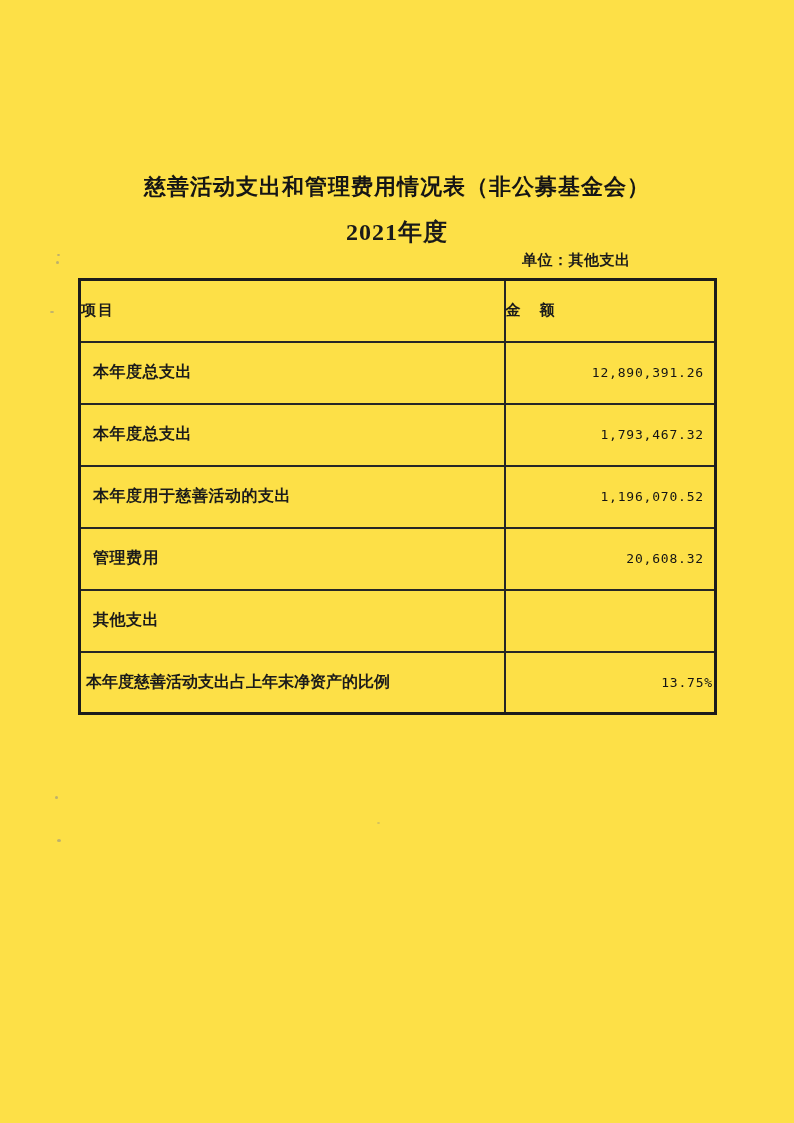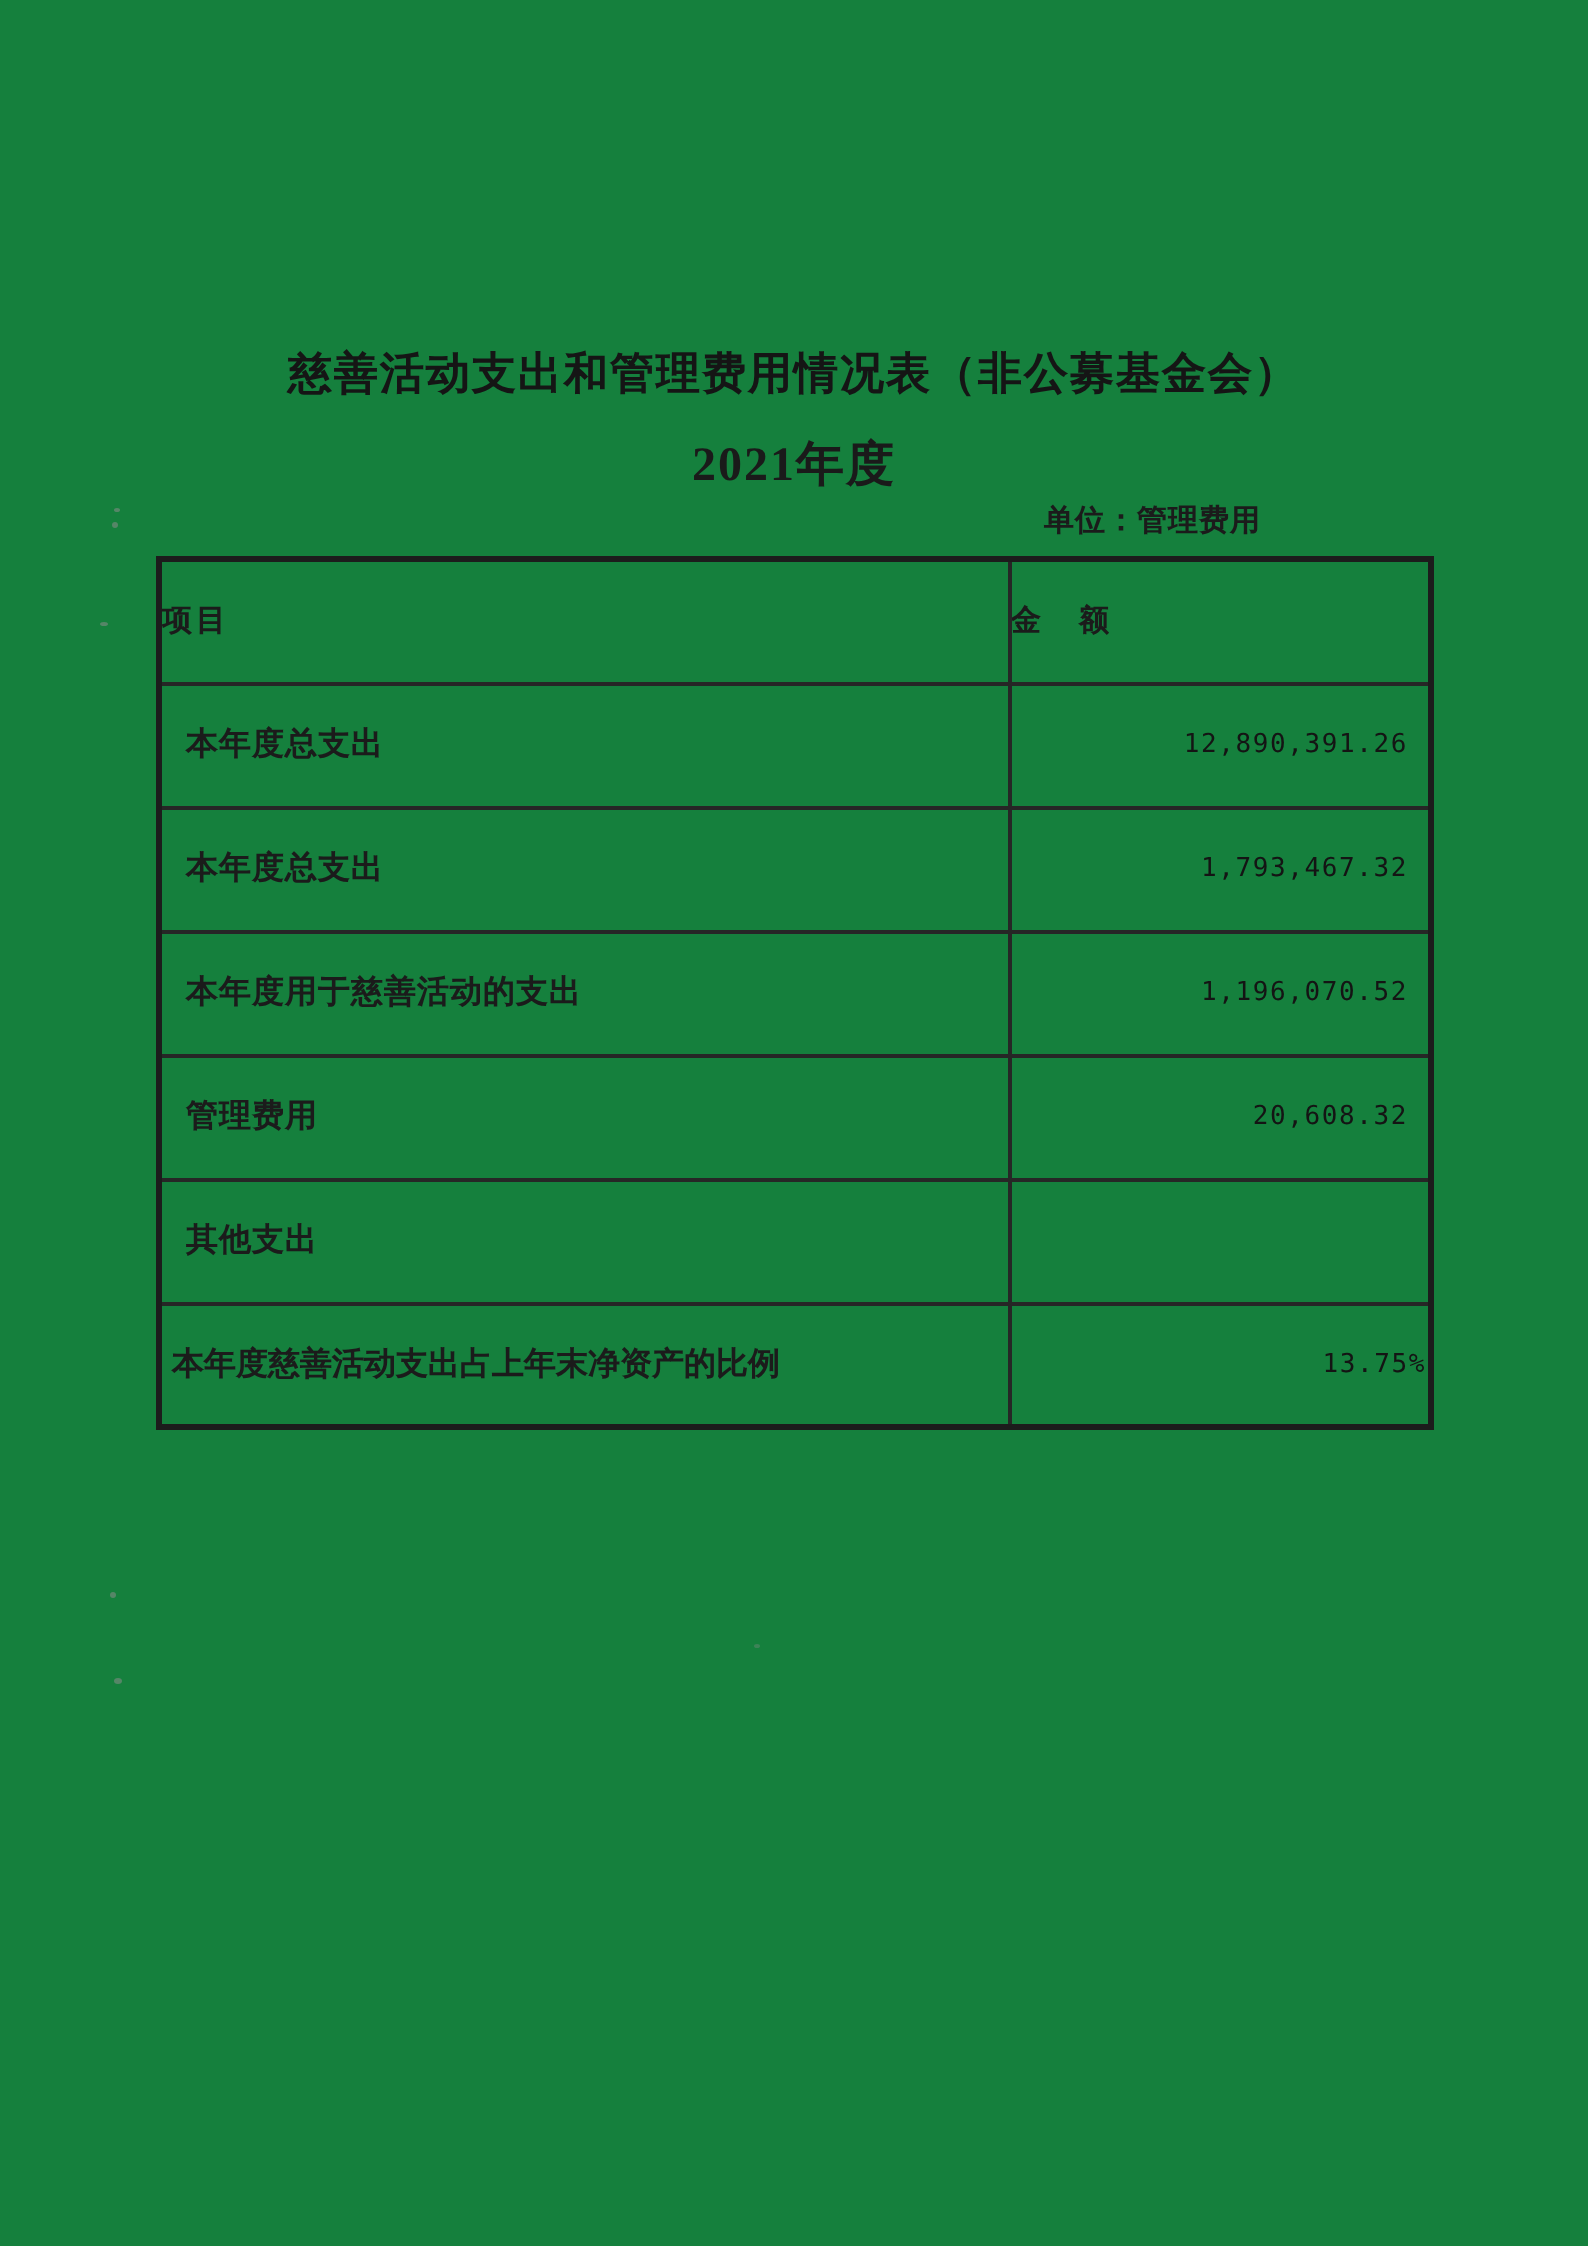--- a/index.html
+++ b/index.html
@@ -4,21 +4,21 @@
 <style>
   * { margin: 0; padding: 0; box-sizing: border-box; }
   html, body { background: #e8e8e8; }
   body { font-family: "Liberation Serif", "DejaVu Serif", serif; }
 
   .page {
     position: relative;
     width: 794px;
     height: 1123px;
     margin: 0 auto;
-    background: #15803d;
+    background: #fde047;
     color: #1b1b1b;
     overflow: hidden;
   }
 
   .doc-title {
     position: absolute;
     top: 172px;
     left: 0;
     right: 0;
     text-align: center;
@@ -135,21 +135,21 @@
   <span class="speckle sp1"></span>
   <span class="speckle sp2"></span>
   <span class="speckle sp3"></span>
   <span class="speckle sp4"></span>
   <span class="speckle sp5"></span>
   <span class="speckle sp6"></span>
 
   <div class="doc-title">慈善活动支出和管理费用情况表（非公募基金会）</div>
   <div class="doc-year">2021年度</div>
 
-  <div class="meta-unit">单位：管理费用</div>
+  <div class="meta-unit">单位：其他支出</div>
 
   <table class="report-table">
     <colgroup>
       <col class="col-item">
       <col class="col-amount">
     </colgroup>
     <thead>
       <tr>
         <th>项目</th>
         <th>金　额</th>

